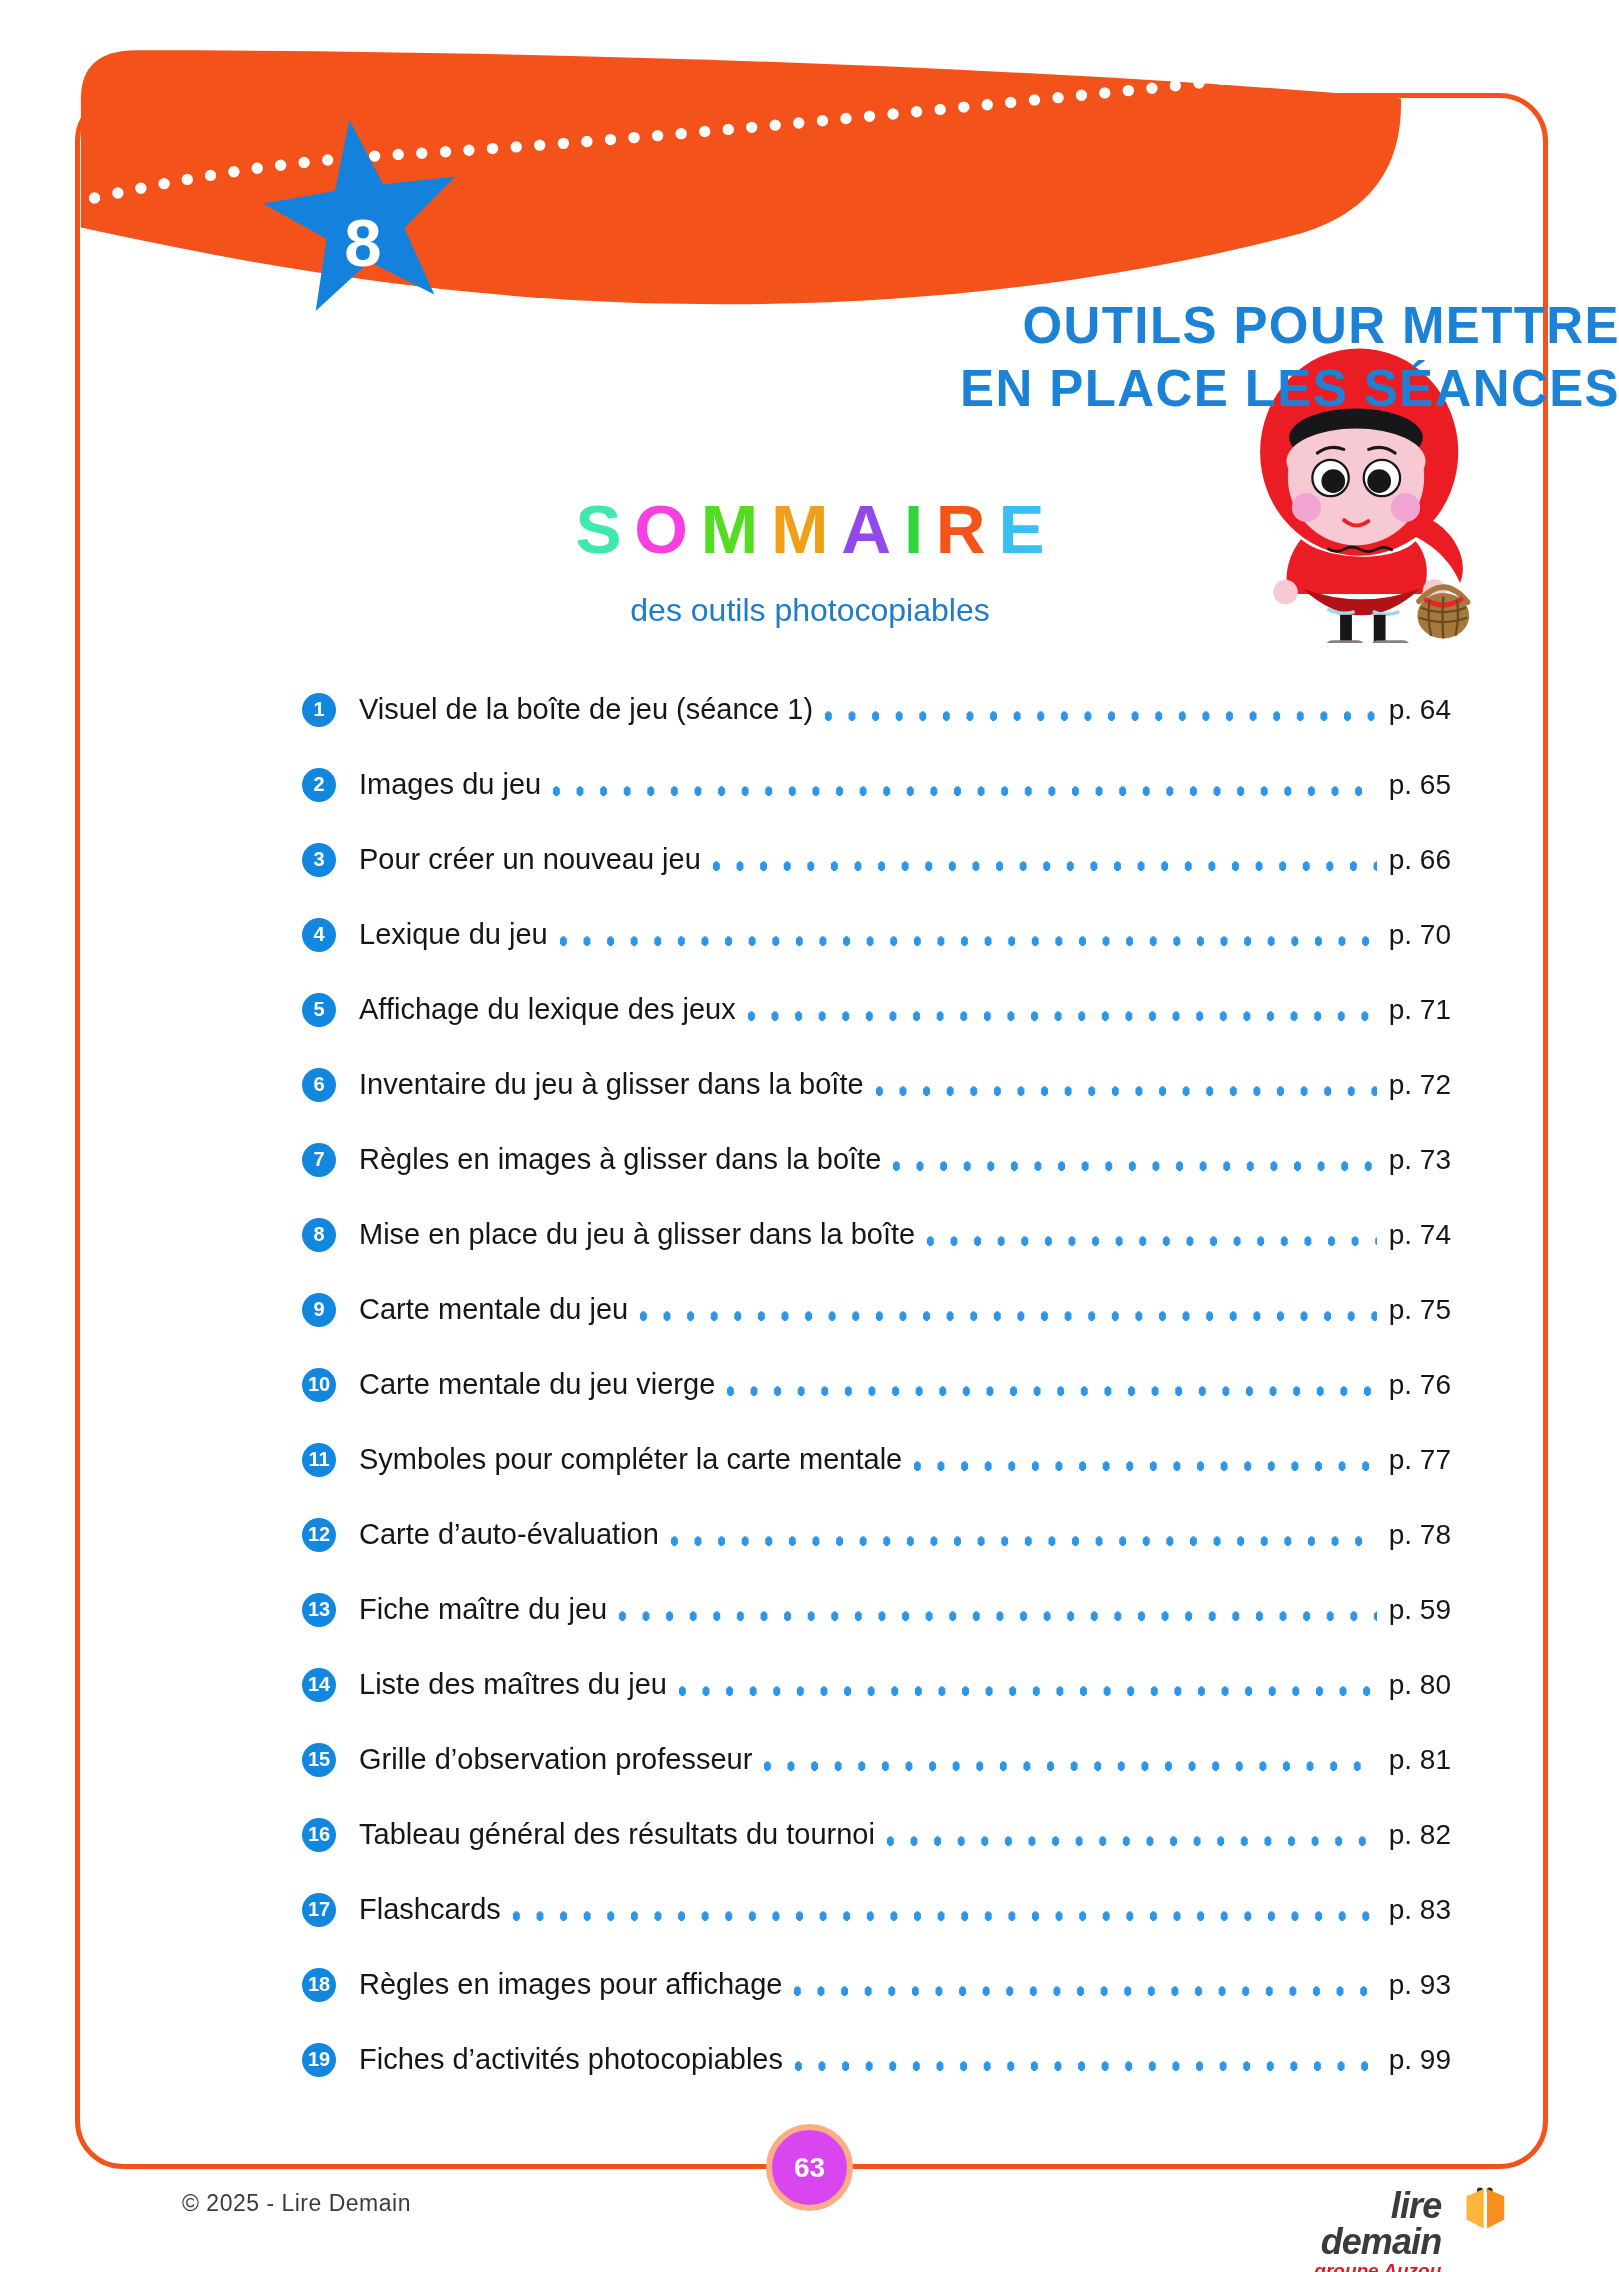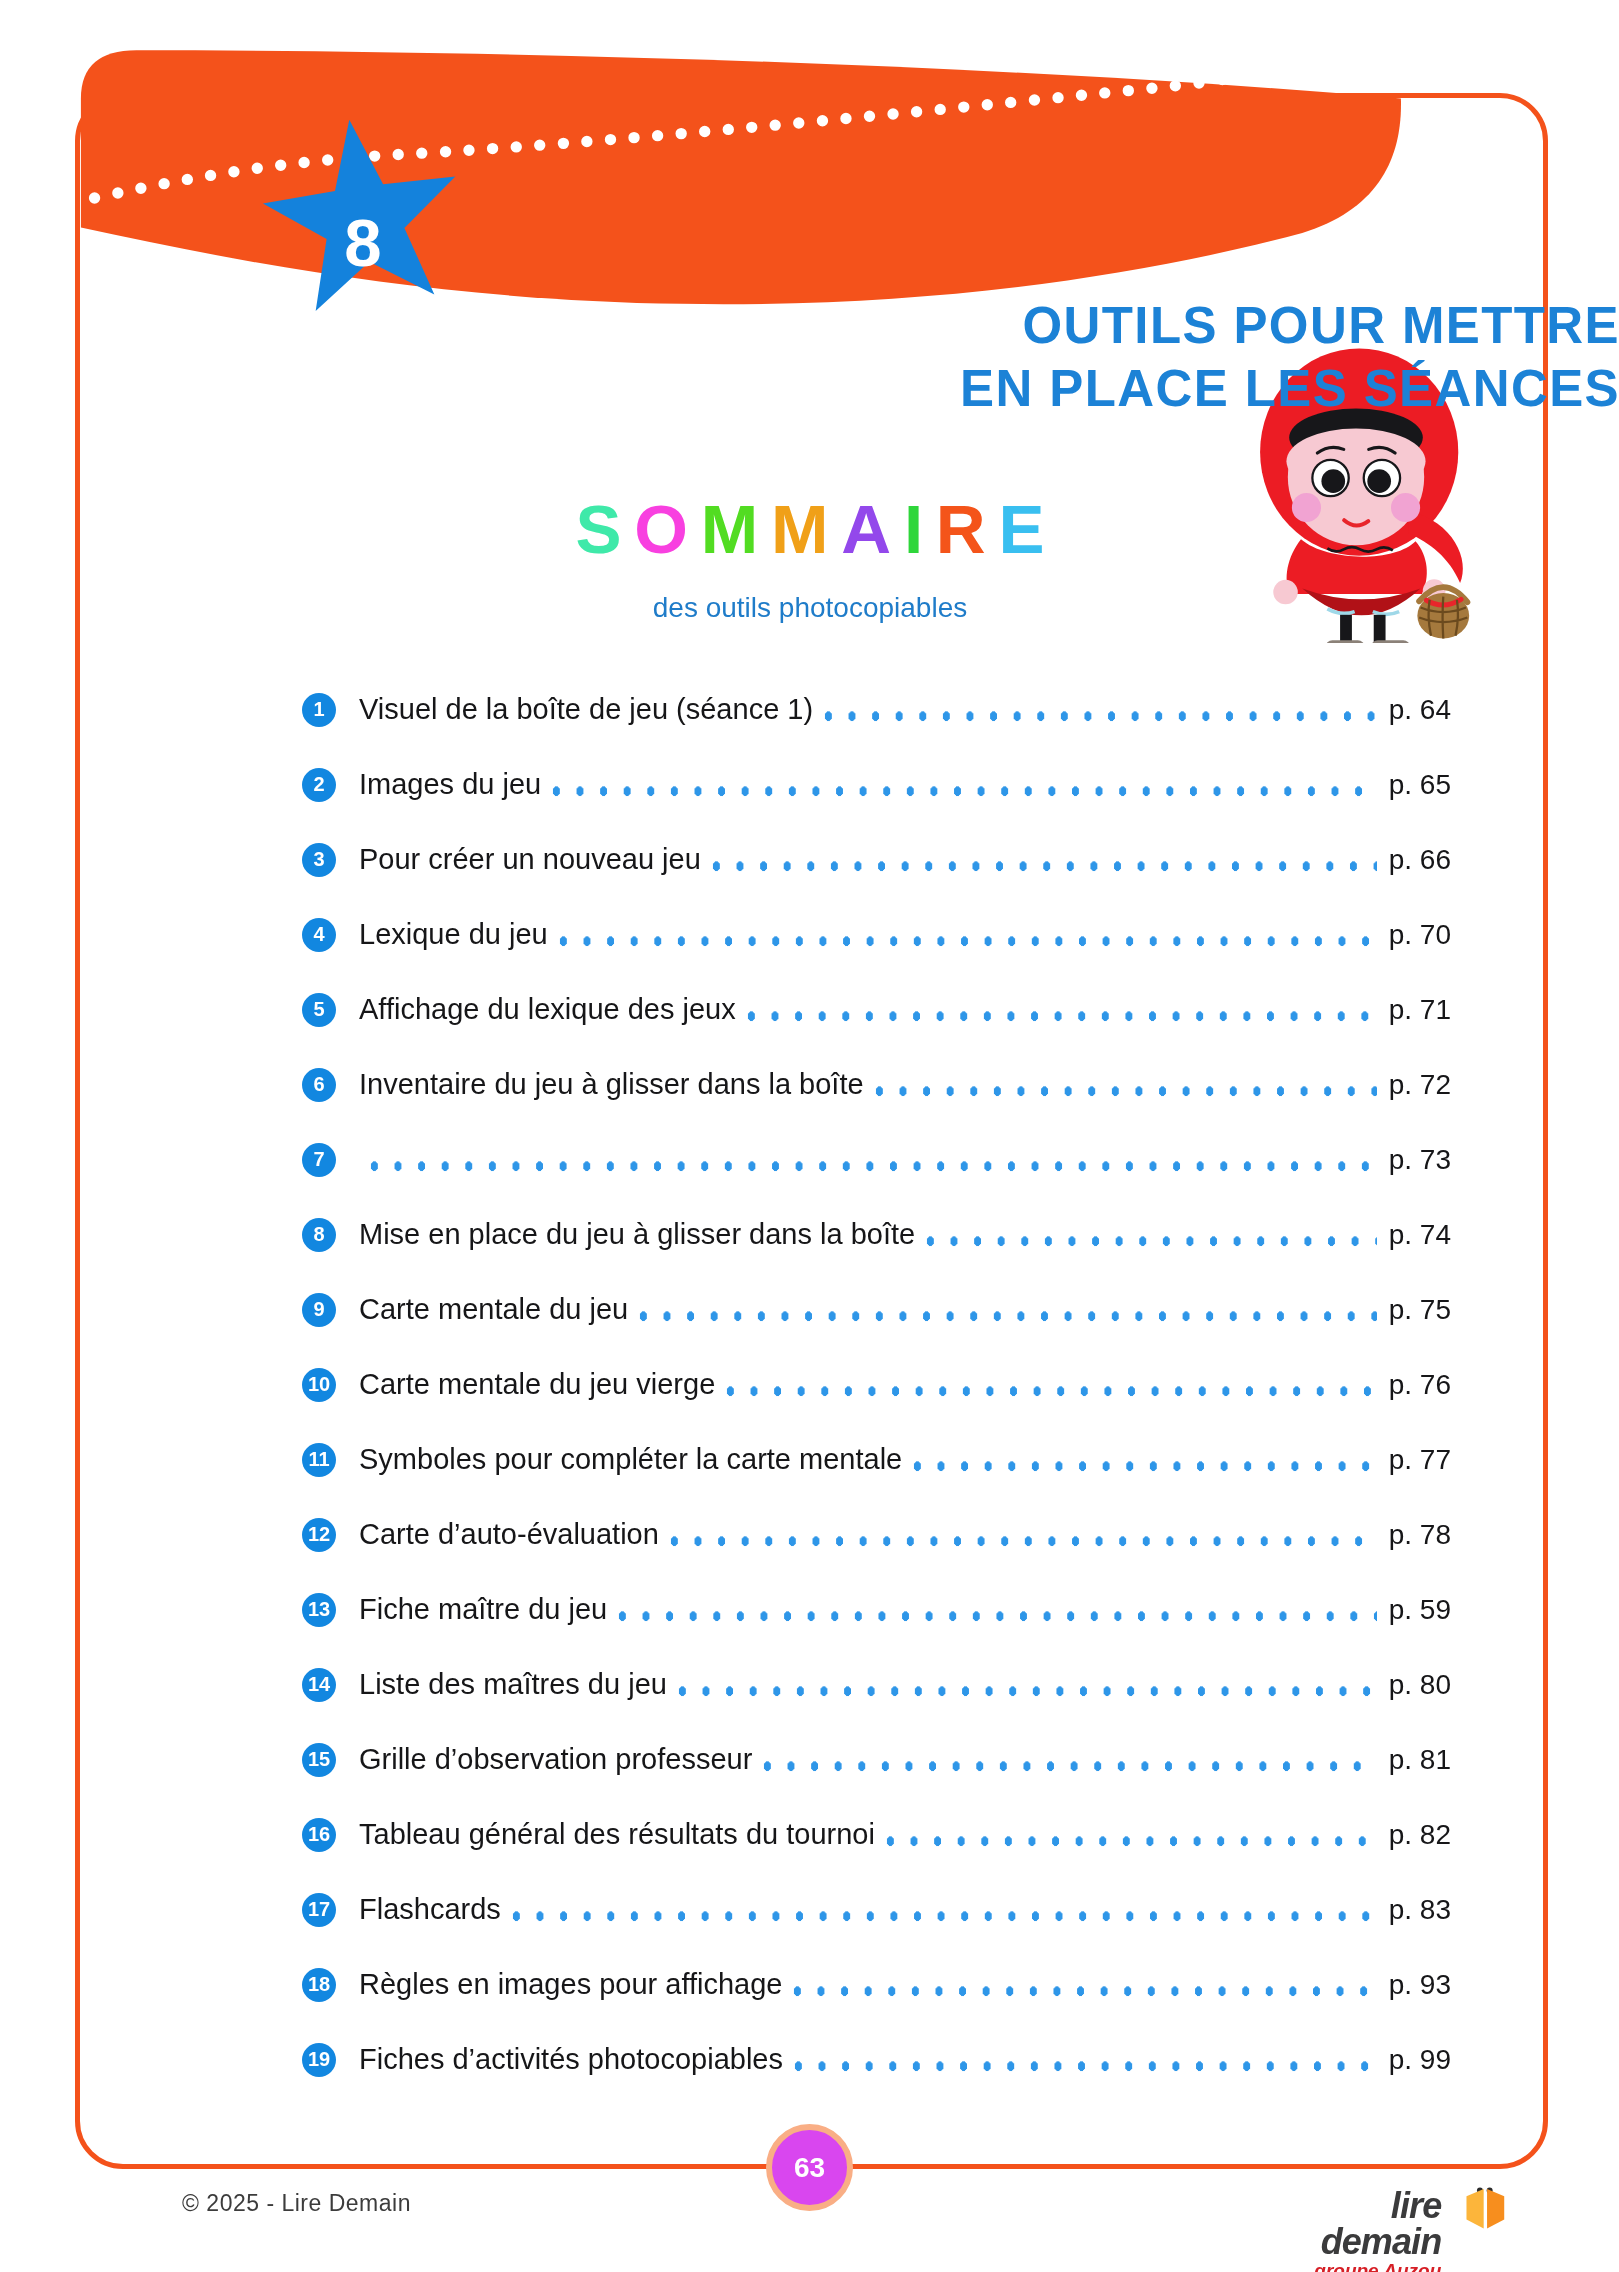--- a/index.html
+++ b/index.html
@@ -32,21 +32,21 @@
     color:#1C82D6;font-weight:bold;
     font-size:51px;line-height:1.23;letter-spacing:1.4px;
   }
   .sommaire{
     position:absolute;left:0;top:490px;width:1620px;
     text-align:center;font-weight:bold;font-size:69px;letter-spacing:0;
   }
   .sommaire span{margin:0 6.4px;}
   .subtitle{
     position:absolute;left:0;top:592px;width:1620px;
-    text-align:center;color:#1F7CC9;font-size:28px;
+    text-align:center;color:#1F7CC9;font-size:32px;
   }
   
   .character-svg{position:absolute;left:1259px;top:343px;}
   
   .toc{position:absolute;left:302px;top:672px;width:1149px;}
   .toc-row{display:flex;align-items:center;height:75px;}
   .toc-badge{
     flex:0 0 auto;width:34px;height:34px;border-radius:50%;
     background:#1287E0;color:#ffffff;
     display:flex;align-items:center;justify-content:center;
@@ -210,20 +210,21 @@
         </span>
       <span class="toc-label">Inventaire du jeu à glisser dans la boîte</span>
       <span class="toc-leader"></span>
       <span class="toc-page">p. 72</span>
     </div>
 
     <div class="toc-row">
       <span class="toc-badge">
           <span>7</span>
         </span>
+      <span class="toc-label">Règles en images à glisser dans la boîte</span>
       <span class="toc-leader"></span>
       <span class="toc-page">p. 73</span>
     </div>
 
     <div class="toc-row">
       <span class="toc-badge">
           <span>8</span>
         </span>
       <span class="toc-label">Mise en place du jeu à glisser dans la boîte</span>
       <span class="toc-leader"></span>

